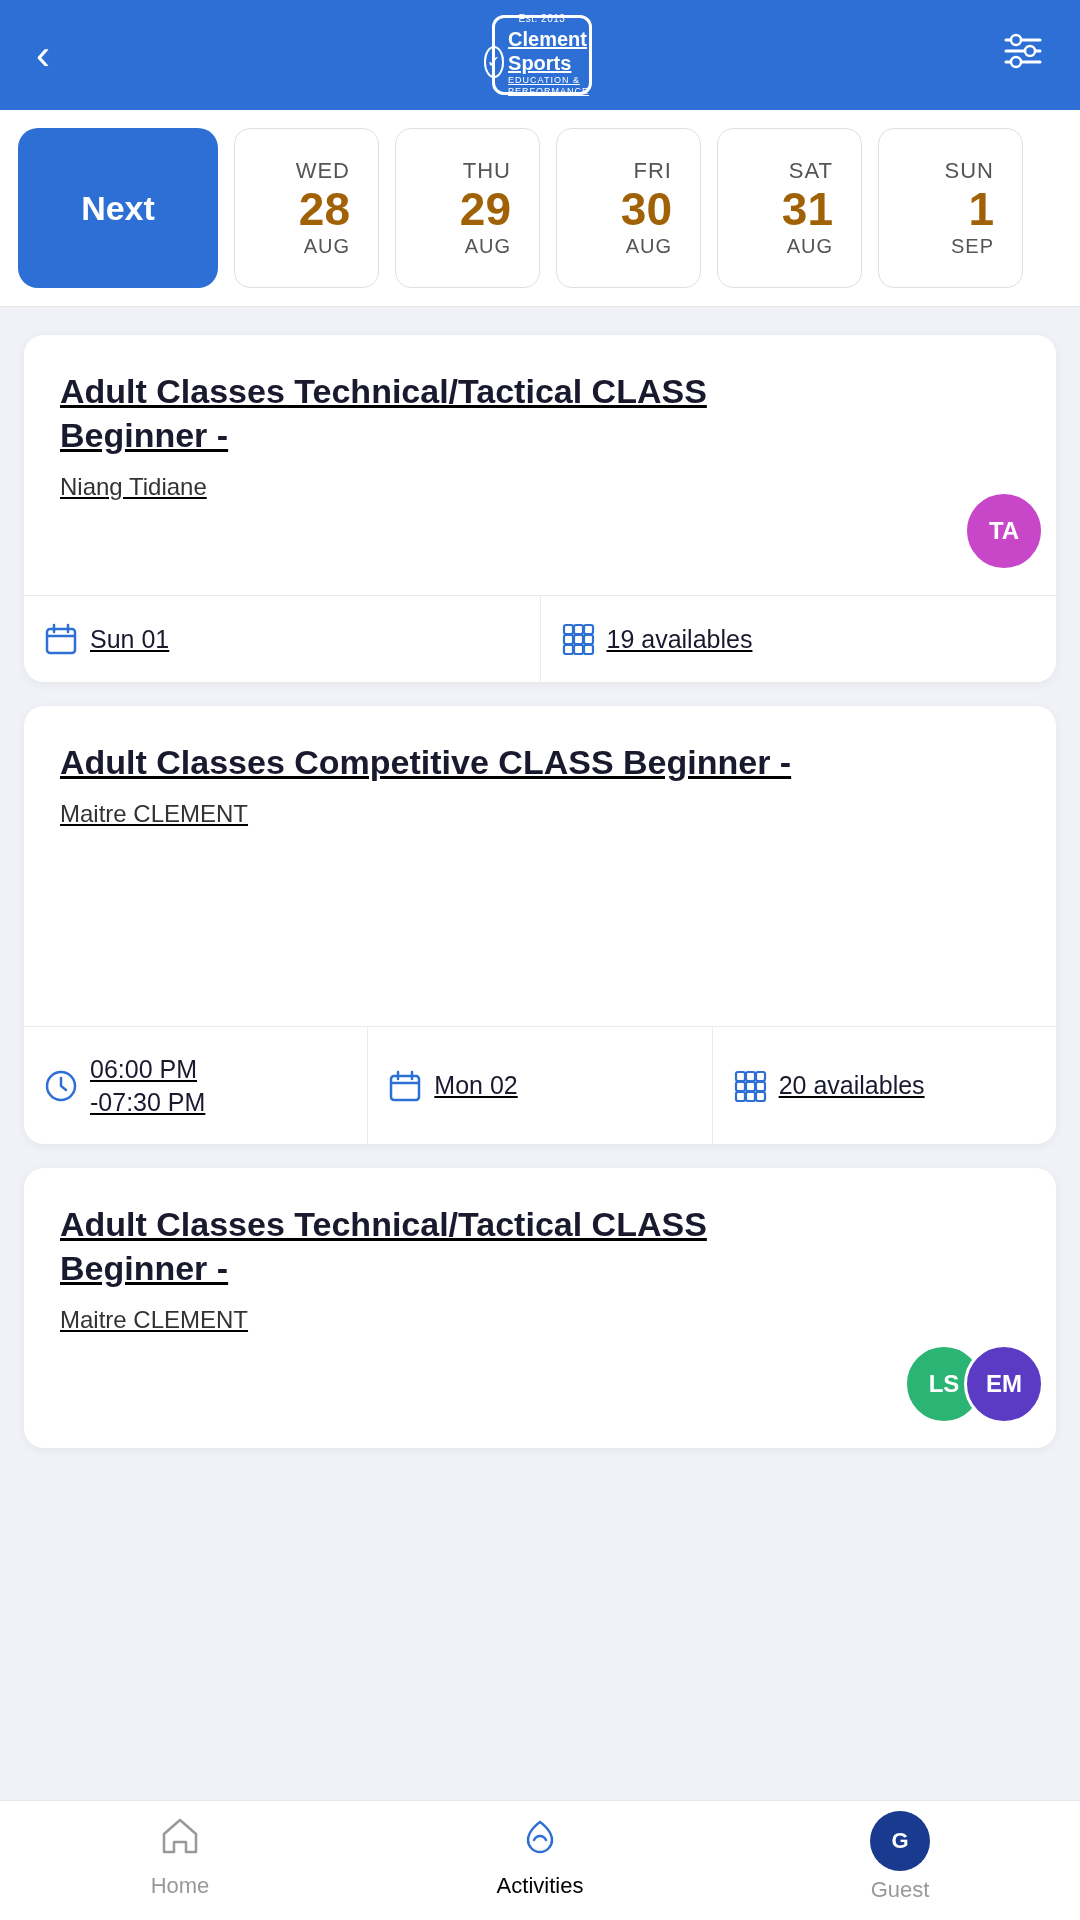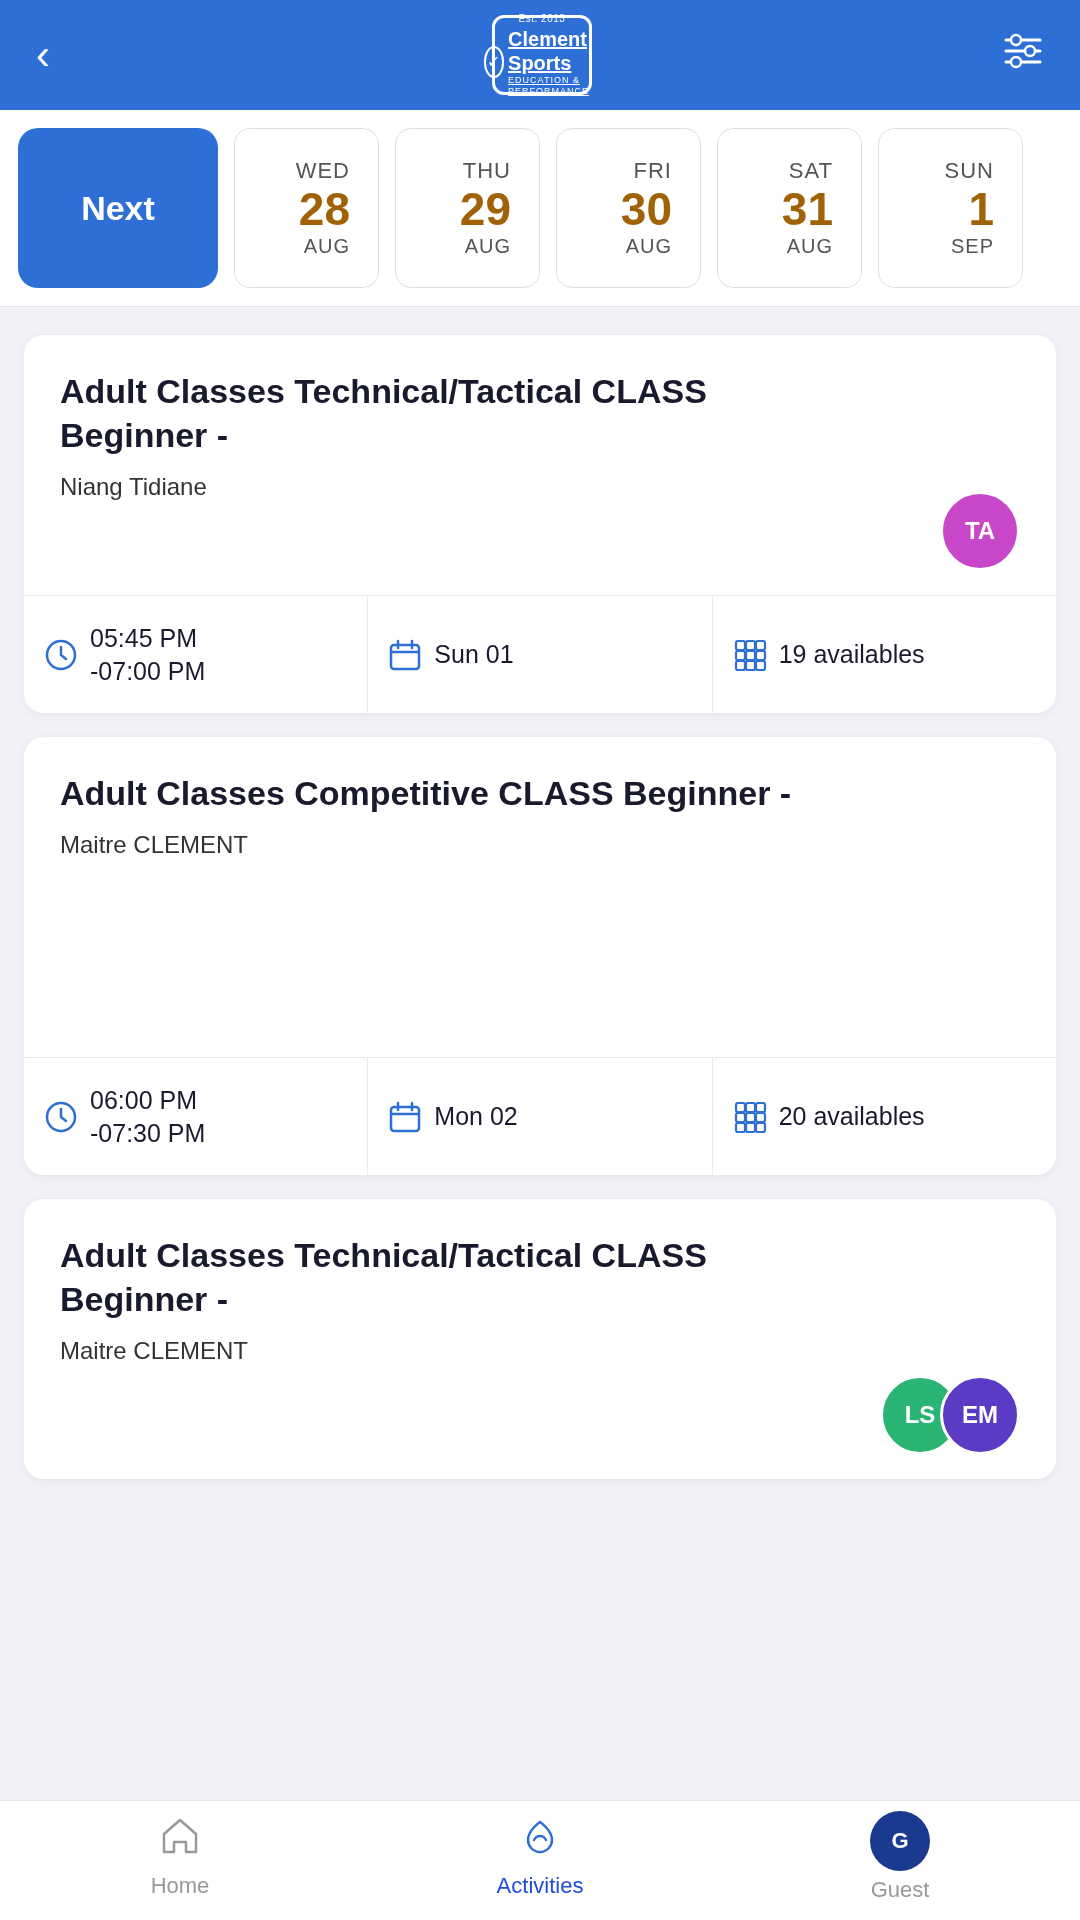--- a/index.html
+++ b/index.html
@@ -121,20 +121,21 @@
       font-weight: 500;
       letter-spacing: 1px;
     }
 
     
     .content {
       padding: 28px 24px;
       display: flex;
       flex-direction: column;
       gap: 24px;
+      text-decoration: underline;
     }
 
     
     .class-card {
       background: white;
       border-radius: 20px;
       overflow: hidden;
       box-shadow: 0 2px 10px rgba(0,0,0,0.06);
     }
     .card-body {
@@ -151,21 +152,21 @@
       max-width: 78%;
     }
     .card-instructor {
       font-size: 24px;
       color: #333;
       font-weight: 400;
     }
     .avatar-container {
       position: absolute;
       bottom: 24px;
-      right: 36px;
+      right: 12px;
       display: flex;
     }
     .avatar {
       width: 80px;
       height: 80px;
       border-radius: 50%;
       display: flex;
       align-items: center;
       justify-content: center;
       font-size: 24px;
@@ -234,21 +235,21 @@
       color: #999;
     }
     .nav-icon.active {
       color: #2d6fd4;
     }
     .nav-label {
       font-size: 22px;
       color: #999;
     }
     .nav-label.active {
-      color: #1d4ed8;
+      color: #000000;
     }
     .nav-avatar {
       width: 60px;
       height: 60px;
       border-radius: 50%;
       background: #1a3a8f;
       display: flex;
       align-items: center;
       justify-content: center;
       color: white;
@@ -330,29 +331,20 @@
   <div class="class-card">
     <div class="card-body">
       <div class="card-title">Adult Classes Technical/Tactical CLASS Beginner -</div>
       <div class="card-instructor">Niang Tidiane</div>
       <div class="avatar-container">
         <div class="avatar avatar-ta">TA</div>
       </div>
     </div>
     <div class="card-footer">
       <div class="footer-item">
-        <span class="footer-icon icon-clock">
-          <svg width="34" height="34" viewBox="0 0 34 34" fill="none">
-            <circle cx="17" cy="17" r="14" stroke="#2d6fd4" stroke-width="2.5"></circle>
-            <polyline points="17,9 17,17 22,21" stroke="#2d6fd4" stroke-width="2.5" stroke-linecap="round"></polyline>
-          </svg>
-        </span>
-        <span class="footer-text">05:45 PM<br>-07:00 PM</span>
-      </div>
-      <div class="footer-item">
         <span class="footer-icon icon-calendar">
           <svg width="34" height="34" viewBox="0 0 34 34" fill="none">
             <rect x="3" y="7" width="28" height="24" rx="3" stroke="#2d6fd4" stroke-width="2.5"></rect>
             <line x1="3" y1="14" x2="31" y2="14" stroke="#2d6fd4" stroke-width="2.5"></line>
             <line x1="10" y1="3" x2="10" y2="10" stroke="#2d6fd4" stroke-width="2.5" stroke-linecap="round"></line>
             <line x1="24" y1="3" x2="24" y2="10" stroke="#2d6fd4" stroke-width="2.5" stroke-linecap="round"></line>
           </svg>
         </span>
         <span class="footer-text">Sun 01</span>
       </div>

